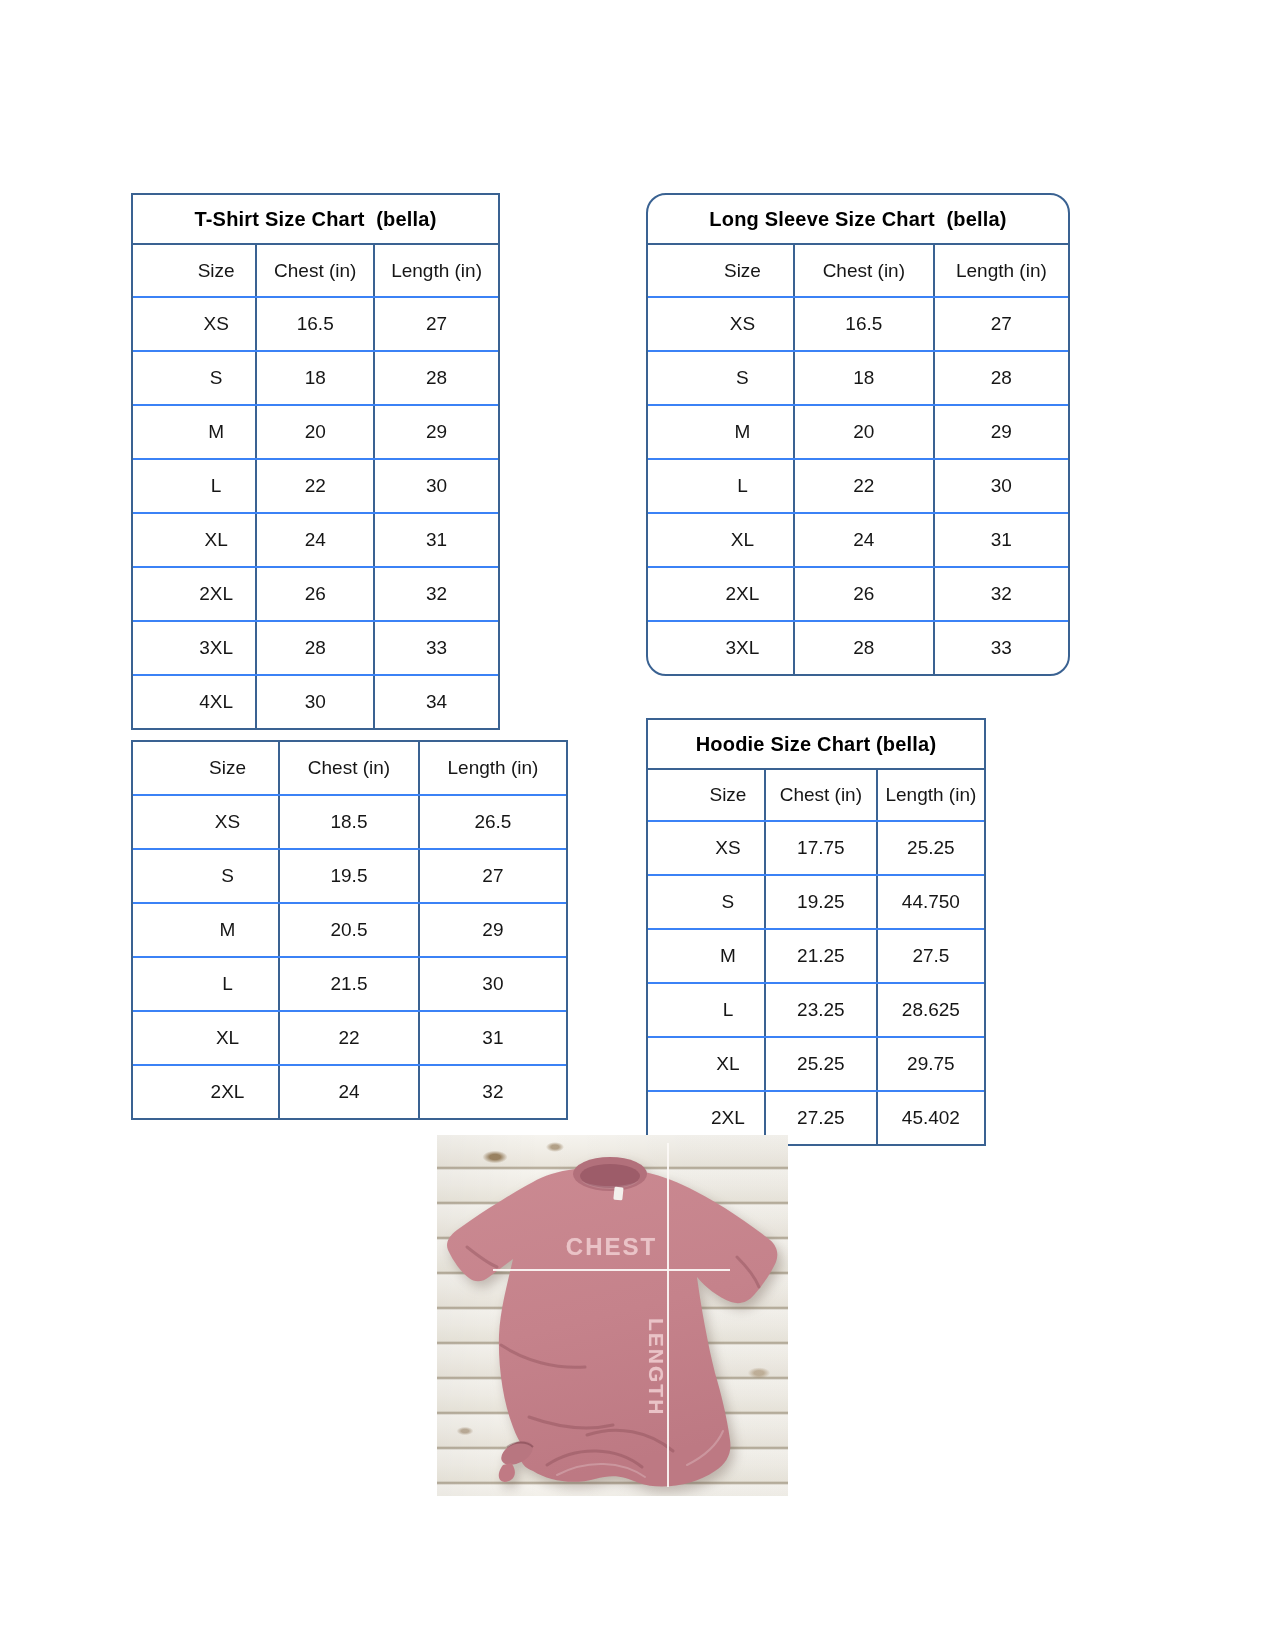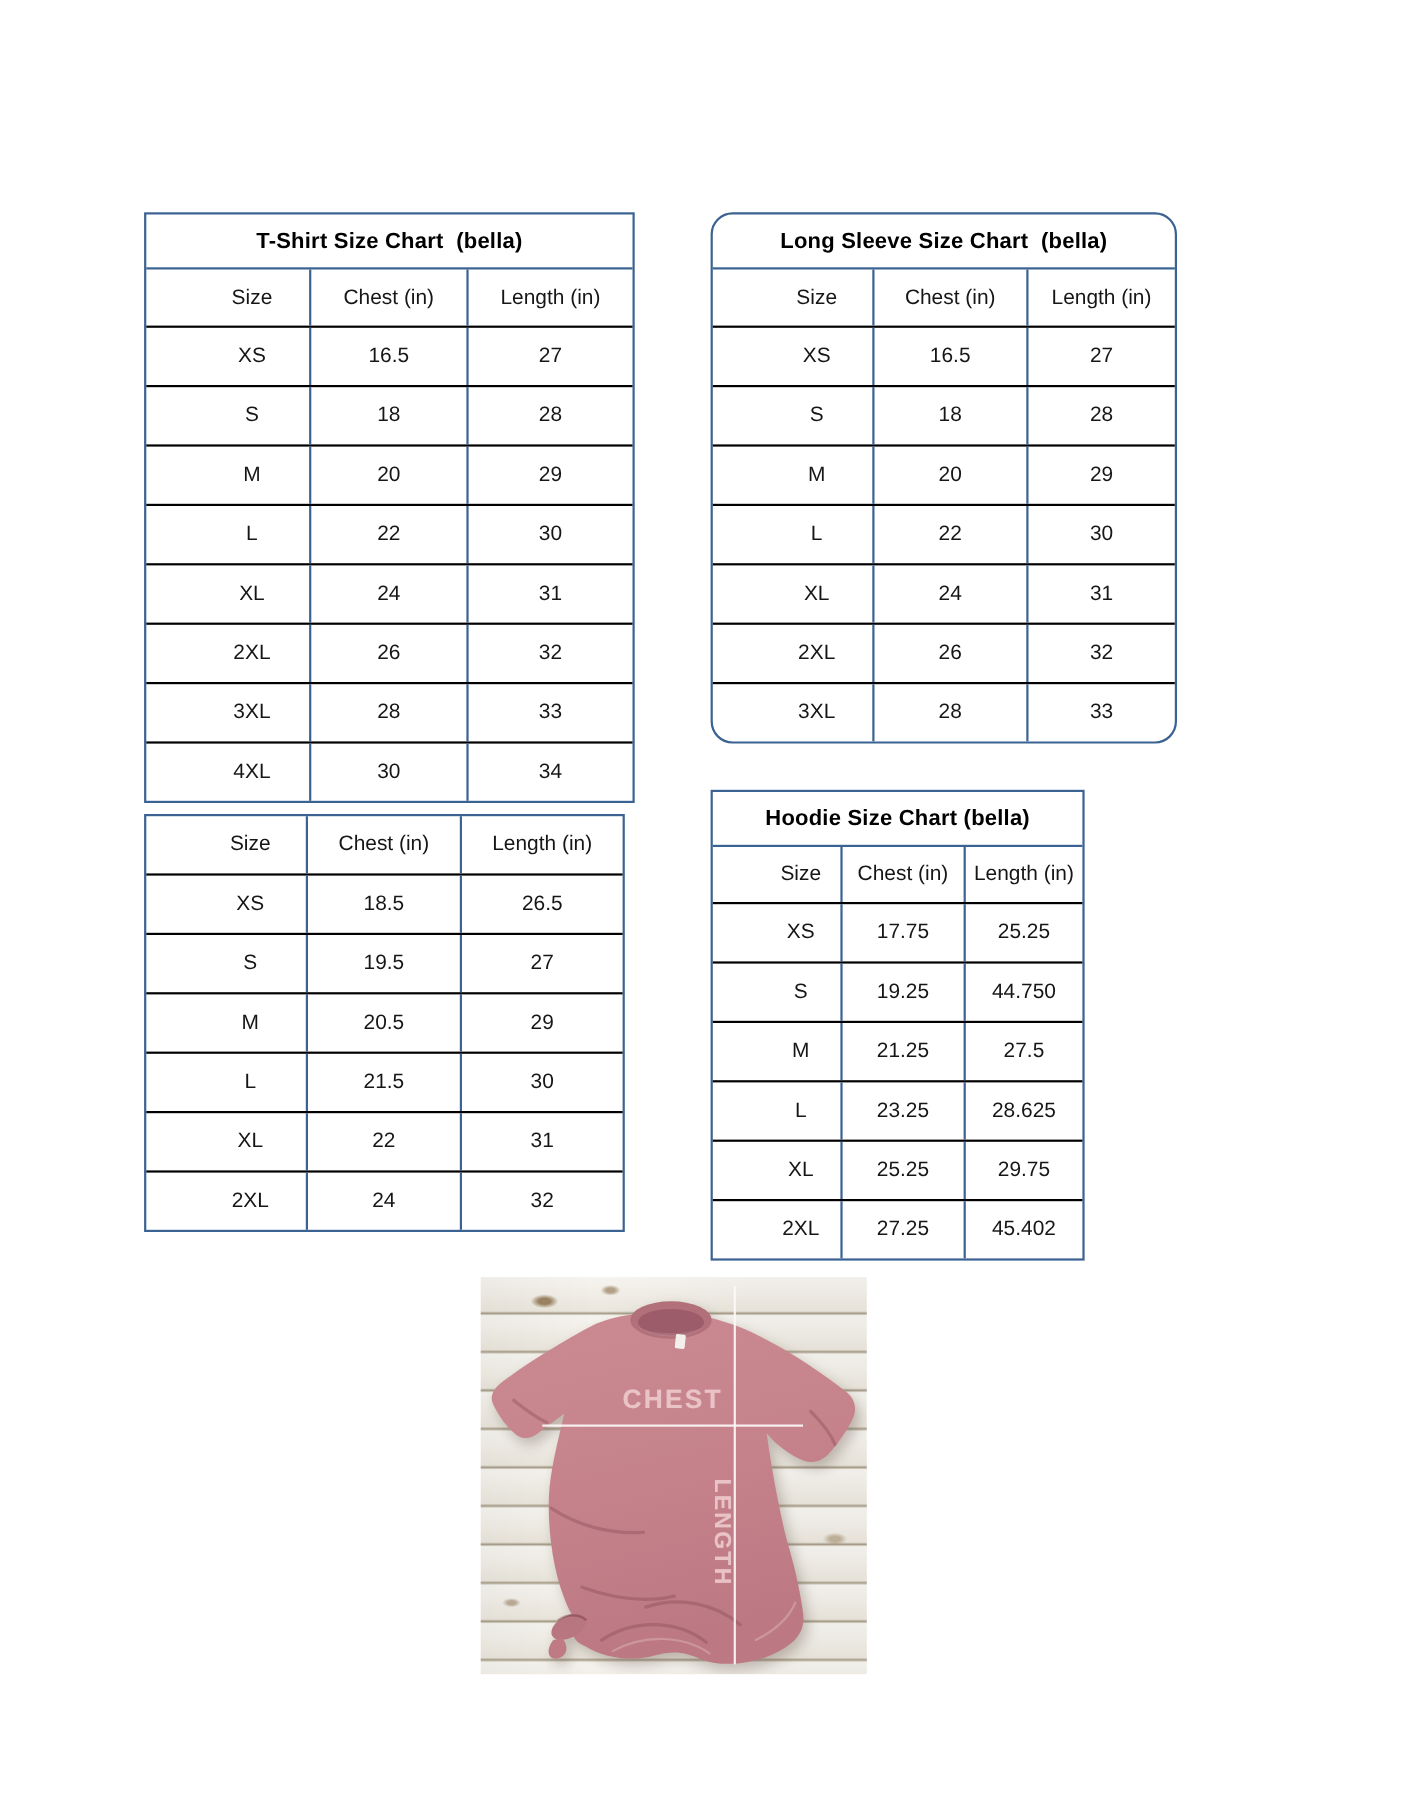--- a/index.html
+++ b/index.html
@@ -11,30 +11,30 @@
   .sizetable{
     position:absolute;background:#fff;border:2px solid #3a6292;box-sizing:border-box;
   }
   .t-title{
     height:var(--titleH);display:flex;align-items:center;justify-content:center;
     font-weight:700;font-size:20px;color:#000;border-bottom:2px solid #3a6292;
     white-space:pre;letter-spacing:.2px;
   }
   .t-head,.t-row{display:grid;grid-template-columns:var(--cols);}
   .t-head{height:var(--headH);}
-  .t-row{height:var(--rowH);border-top:2px solid #000000;}
+  .t-row{height:var(--rowH);border-top:2px solid #3b82f6;}
   .cell{
     display:flex;align-items:center;justify-content:center;
     font-size:19px;color:#161616;border-left:2px solid #3a6292;box-sizing:border-box;
   }
   .t-head .cell,.t-row .cell{overflow:hidden;}
   .t-head .cell:first-child,.t-row .cell:first-child{border-left:none;padding-left:44px;}
   
   #photo{
-    position:absolute;left:437px;top:1161px;width:351px;height:361px;overflow:hidden;
+    position:absolute;left:437px;top:1135px;width:351px;height:361px;overflow:hidden;
     background:
       radial-gradient(18px 9px at 58px 22px, rgba(125,95,55,.75) 0 30%, rgba(125,95,55,0) 70%),
       radial-gradient(13px 7px at 118px 12px, rgba(125,95,55,.55) 0 30%, rgba(125,95,55,0) 70%),
       radial-gradient(16px 8px at 322px 238px, rgba(140,110,70,.45) 0 30%, rgba(140,110,70,0) 70%),
       radial-gradient(12px 6px at 28px 296px, rgba(120,90,55,.45) 0 30%, rgba(120,90,55,0) 70%),
       linear-gradient(90deg, rgba(0,0,0,.03), rgba(0,0,0,0) 30%, rgba(0,0,0,.02) 70%),
       repeating-linear-gradient(180deg,
         #f6f4ef 0px, #f1eee7 15px, #eae6dc 31px, #a79c88 33px, #f6f4ef 35px);
   }
   #shirt-svg{position:absolute;left:0;top:0;}
@@ -49,21 +49,21 @@
   #length-label{
     left:176px;top:216px;width:88px;height:22px;text-align:center;
     font-size:21px;letter-spacing:2px;transform:rotate(90deg);
   }
 </style>
 </head>
 <body>
 
 <div id="page">
 
-  <div class="sizetable" style="left:131px;top:193px;width:446px;--titleH:48px;--headH:51px;--rowH:52px;--cols:33.5% 32.3% 34.2%;">
+  <div class="sizetable" style="left:131px;top:193px;width:369px;--titleH:48px;--headH:51px;--rowH:52px;--cols:33.5% 32.3% 34.2%;">
     <div class="t-title">T-Shirt Size Chart  (bella)</div>
     <div class="t-head">
         <div class="cell">Size</div>
         <div class="cell">Chest (in)</div>
         <div class="cell">Length (in)</div>
       </div>
     <div class="t-body">
         <div class="t-row">
           <div class="cell">XS</div>
           <div class="cell">16.5</div>

